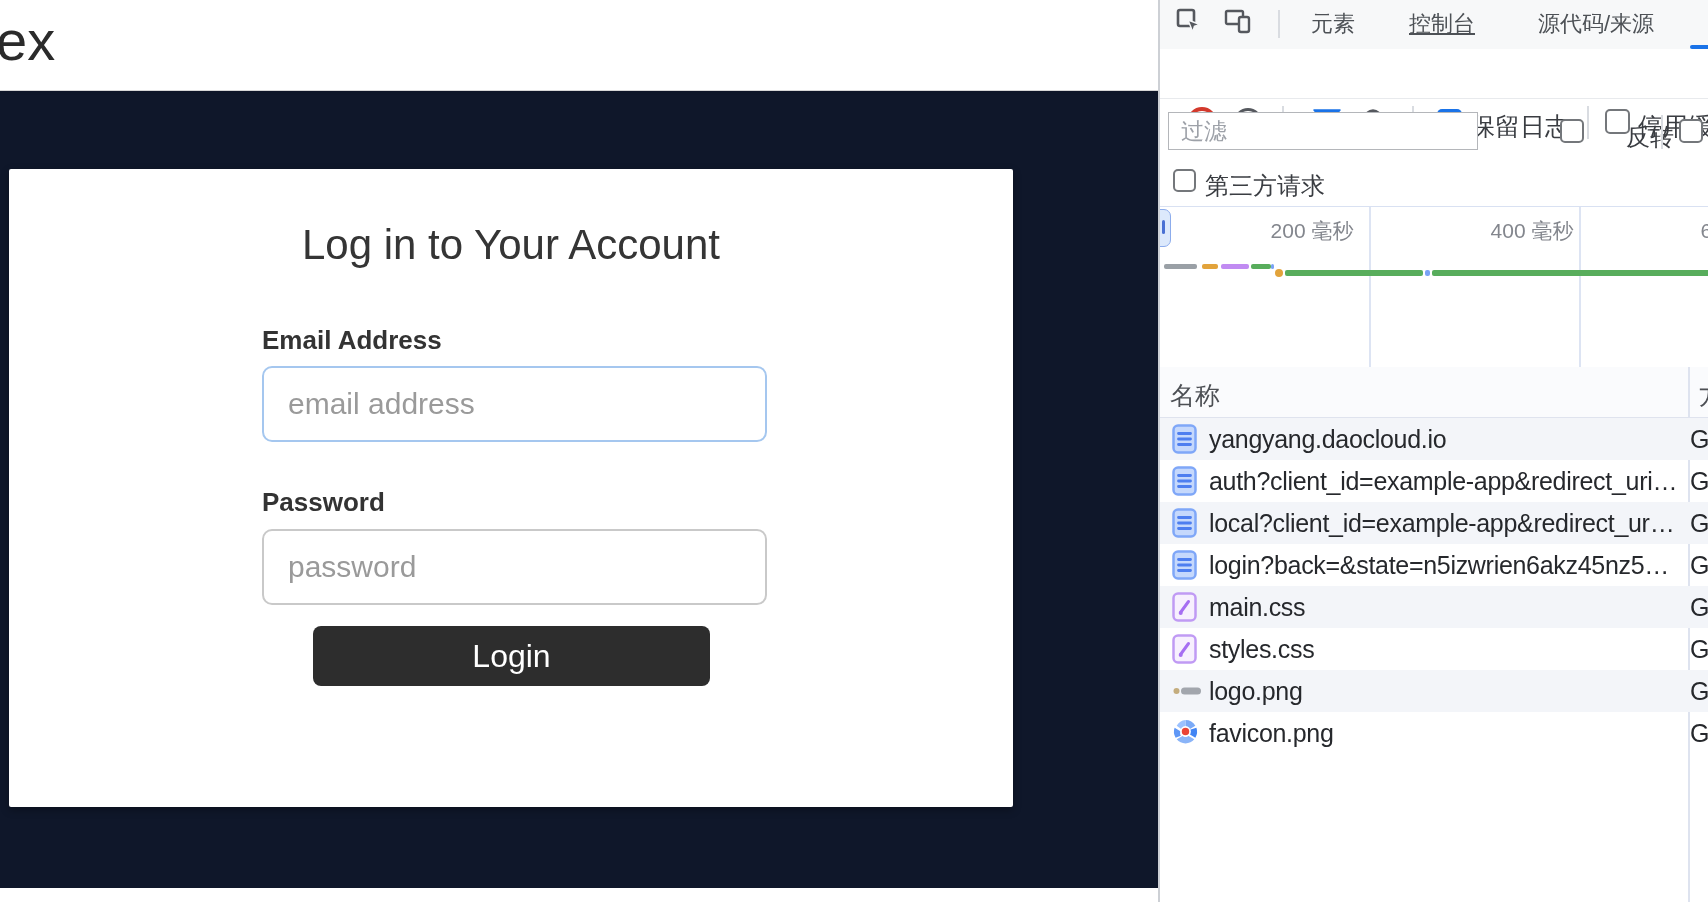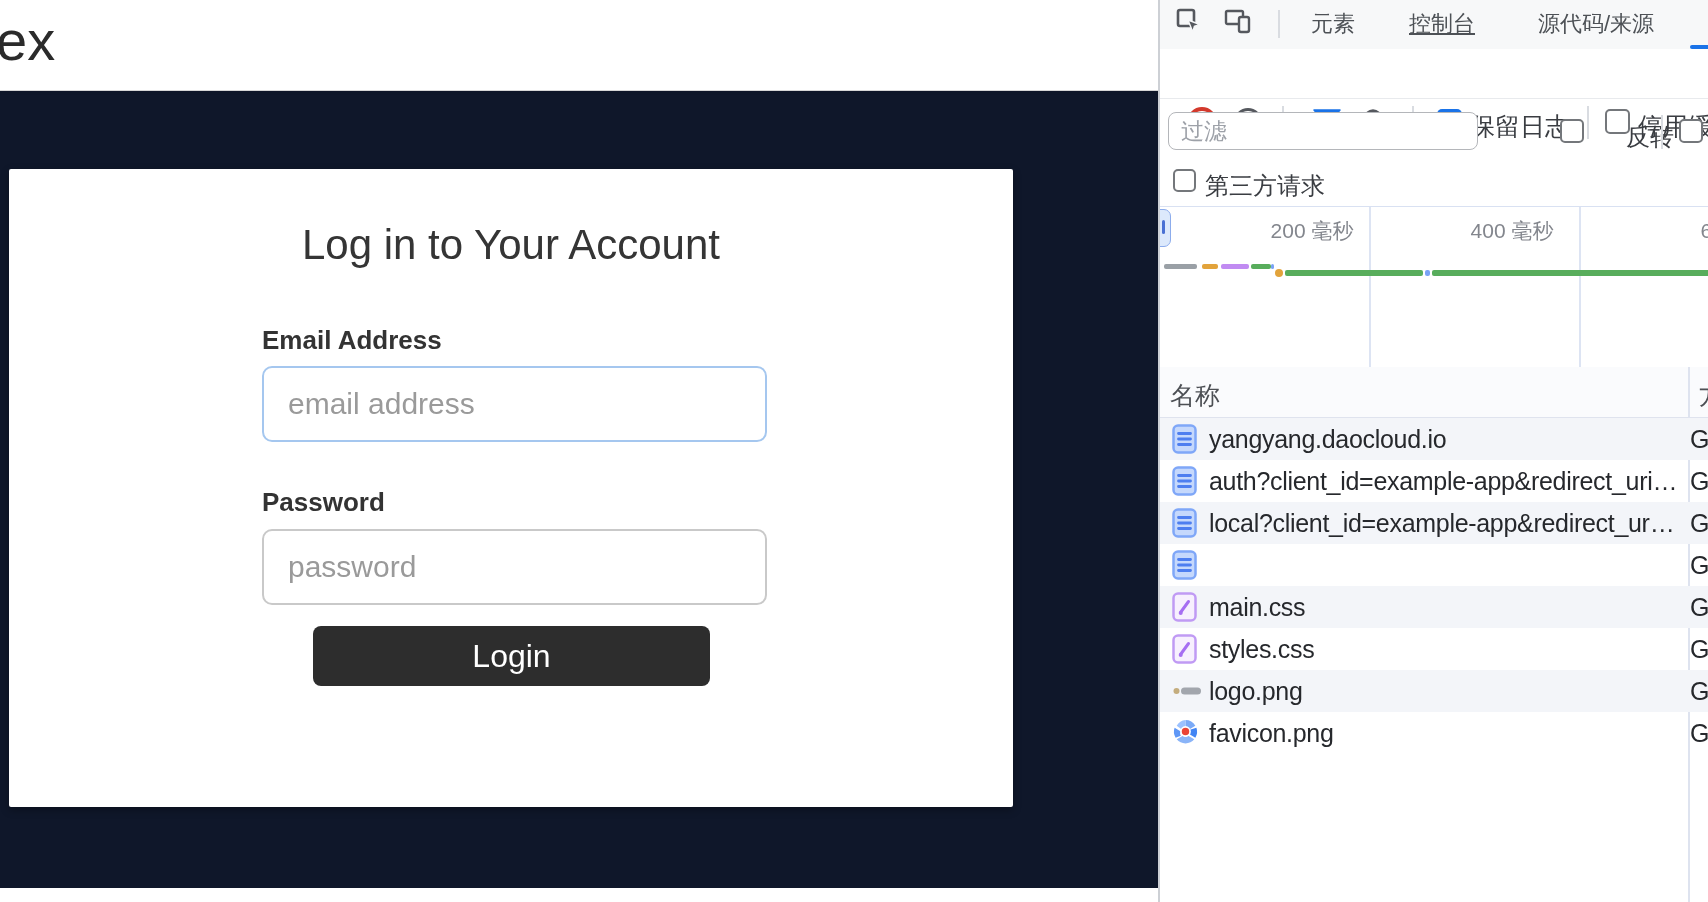--- a/index.html
+++ b/index.html
@@ -60,37 +60,37 @@
   #tsep2{left:252px;top:57px;height:33px;}
   .cb{width:25px;height:25px;border-radius:5px;box-sizing:border-box;cursor:pointer;}
   .cb.checked{background:#1a73e8;color:#fff;text-align:center;line-height:25px;font-size:19px;font-weight:bold;}
   .cb.empty{border:2.5px solid #74777b;background:#fff;}
   #preserveCb{left:277px;top:60px;}
   #preserveLbl{left:310px;top:61px;font-size:25px;color:#3a3d42;}
   #tsep3{left:427px;top:57px;height:33px;}
   #cacheCb{left:445px;top:60px;}
   #cacheLbl{left:478px;top:61px;font-size:25px;color:#3a3d42;white-space:nowrap;}
 
-  #filterInput{left:8px;top:112px;width:310px;height:38px;border:1.5px solid #b4b6ba;border-radius:8px;
+  #filterInput{left:8px;top:112px;width:310px;height:38px;border:1.5px solid #b4b6ba;border-radius:0;
               box-sizing:border-box;font-size:23px;color:#333;padding:0 12px;outline:none;
               font-family:"Liberation Sans",sans-serif;}
   #filterInput::placeholder{color:#9da1a8;opacity:1;}
   #invertCb{left:400px;top:119px;width:24px;height:24px;}
   #invertLbl{left:434px;top:121px;font-size:24px;color:#3a3d42;margin-left:32px;}
   #fsep{left:501px;top:115px;height:34px;}
   #hideCb{left:519px;top:119px;width:24px;height:24px;}
   #thirdCb{left:13px;top:169px;width:23px;height:23px;}
   #thirdLbl{left:45px;top:170px;font-size:24px;color:#3a3d42;}
 
   #overview{left:0;top:206px;width:550px;height:161px;border-top:1.5px solid #d9e1f2;
             border-bottom:1.5px solid #d9e1f2;box-sizing:content-box;cursor:col-resize;}
   .gridline{top:0;bottom:0;width:1.5px;background:#dde4f3;}
   #grid200{left:209px;} #grid400{left:419px;}
   .tlabel{top:10px;width:104px;text-align:center;font-size:21px;color:#83868d;white-space:nowrap;}
-  #lbl200{left:100px;} #lbl400{left:300px;} #lbl600{left:530px;}
+  #lbl200{left:100px;} #lbl400{left:320px;} #lbl600{left:530px;}
   #ovHandle{left:-2px;top:2px;width:13px;height:38px;background:#dce9fc;border:1.5px solid #8cacec;
             border-radius:0 7px 7px 0;box-sizing:border-box;}
   #ovHandle::after{content:"";position:absolute;left:3px;top:10px;width:3px;height:14px;
             background:#4a71d4;border-radius:2px;}
   .seg{position:absolute;}
 
   #tableHeader{left:0;top:367px;width:550px;height:51px;background:#fafbfd;
                border-bottom:1px solid #dfe3ee;box-sizing:border-box;cursor:pointer;}
   #nameHdr{left:10px;top:12px;font-size:25px;color:#4c4f54;}
   #methodHdr{left:539px;top:12px;font-size:25px;color:#4c4f54;white-space:nowrap;}
@@ -220,20 +220,21 @@
             <path d="M6.5 9.5h12M6.5 15h12M6.5 20.5h12" stroke="#4d7ef0" stroke-width="2.8" stroke-linecap="round"></path>
           </svg></span>
         <span class="rname">local?client_id=example-app&amp;redirect_uri…</span>
         <span class="rmethod">GET</span>
       </div>
       <div class="nrow">
         <span class="ric"><svg width="25" height="30" viewBox="0 0 25 30">
             <rect x="1.5" y="1.5" width="22" height="27" rx="4.5" fill="#c5d8fc" stroke="#7fa7f8" stroke-width="2.5"></rect>
             <path d="M6.5 9.5h12M6.5 15h12M6.5 20.5h12" stroke="#4d7ef0" stroke-width="2.8" stroke-linecap="round"></path>
           </svg></span>
+        <span class="rname">login?back=&amp;state=n5izwrien6akz45nz52…</span>
         <span class="rmethod">GET</span>
       </div>
       <div class="nrow odd">
         <span class="ric"><svg width="25" height="30" viewBox="0 0 25 30">
             <rect x="1.5" y="1.5" width="22" height="27" rx="4.5" fill="#f7f0fe" stroke="#c09af4" stroke-width="2.5"></rect>
             <path d="M8.5 20.5 L16.5 9.5" stroke="#a66ef2" stroke-width="3" stroke-linecap="round"></path>
             <circle cx="8.7" cy="21" r="2" fill="#a66ef2"></circle>
           </svg></span>
         <span class="rname">main.css</span>
         <span class="rmethod">GET</span>

